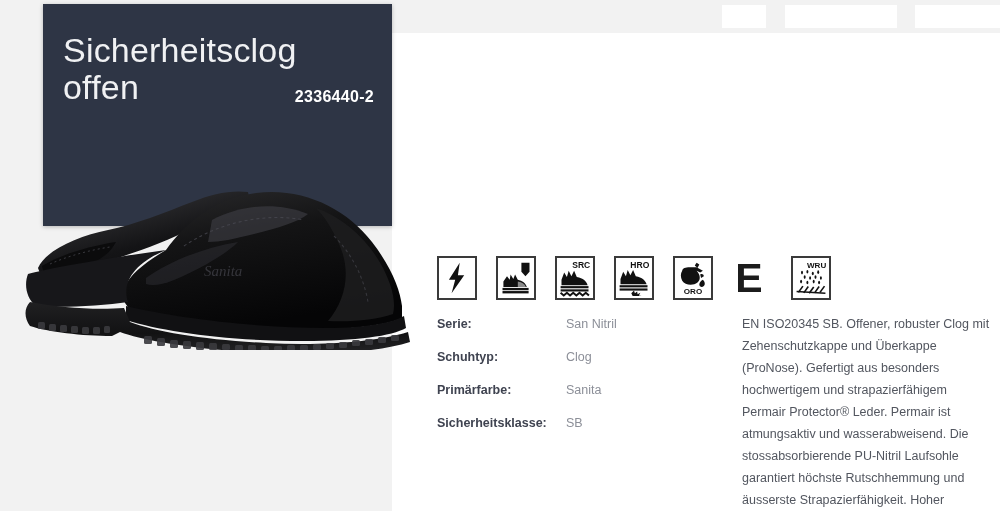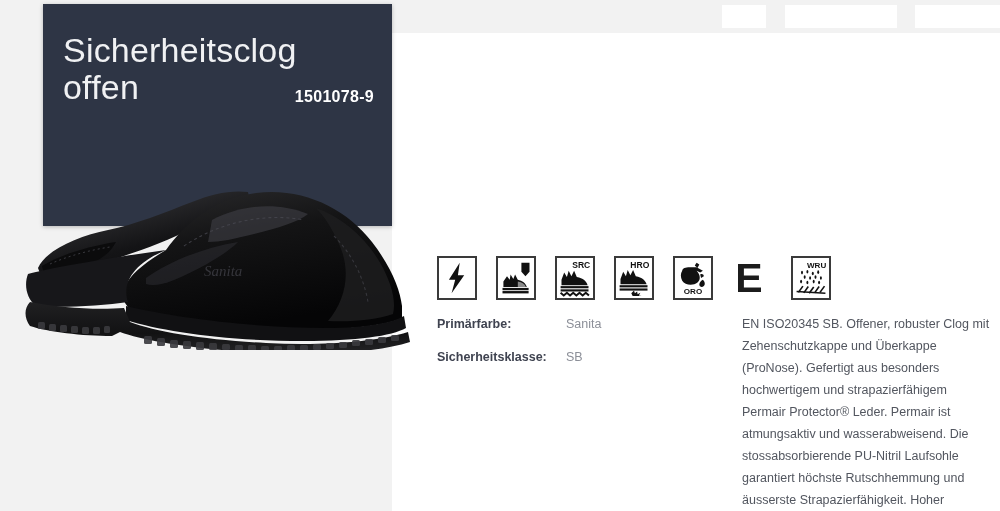--- a/index.html
+++ b/index.html
@@ -102,21 +102,21 @@
   <div class="topbar">
     <div class="top-box b1"></div>
     <div class="top-box b2"></div>
     <div class="top-box b3"></div>
   </div>
 
   <div class="content-panel"></div>
 
   <div class="hero-card">
     <div class="hero-title">Sicherheitsclog offen</div>
-    <div class="hero-sku">1501078-9</div>
+    <div class="hero-sku">2336440-2</div>
   </div>
 
   <div class="photo-wrap">
     <svg class="shoe" viewBox="0 0 420 200" preserveAspectRatio="xMinYMin meet">
       <defs>
         <linearGradient id="lthr" x1="0" y1="0" x2="0.35" y2="1">
           <stop offset="0%" stop-color="#2b2b2d"></stop>
           <stop offset="40%" stop-color="#141415"></stop>
           <stop offset="100%" stop-color="#050506"></stop>
         </linearGradient>
@@ -283,21 +283,29 @@
         </g>
         <path d="M4 37 L36 39" stroke="#111" stroke-width="1.6" fill="none"></path>
       </svg>
     </div>
 
   </div>
 
   <div class="spec-table">
 
 
-
+    <div class="spec-row">
+      <div class="spec-label">Serie:</div>
+      <div class="spec-value">San Nitril</div>
+    </div>
+
+    <div class="spec-row">
+      <div class="spec-label">Schuhtyp:</div>
+      <div class="spec-value">Clog</div>
+    </div>
 
     <div class="spec-row">
       <div class="spec-label">Primärfarbe:</div>
       <div class="spec-value">Sanita</div>
     </div>
 
     <div class="spec-row">
       <div class="spec-label">Sicherheitsklasse:</div>
       <div class="spec-value">SB</div>
     </div>

